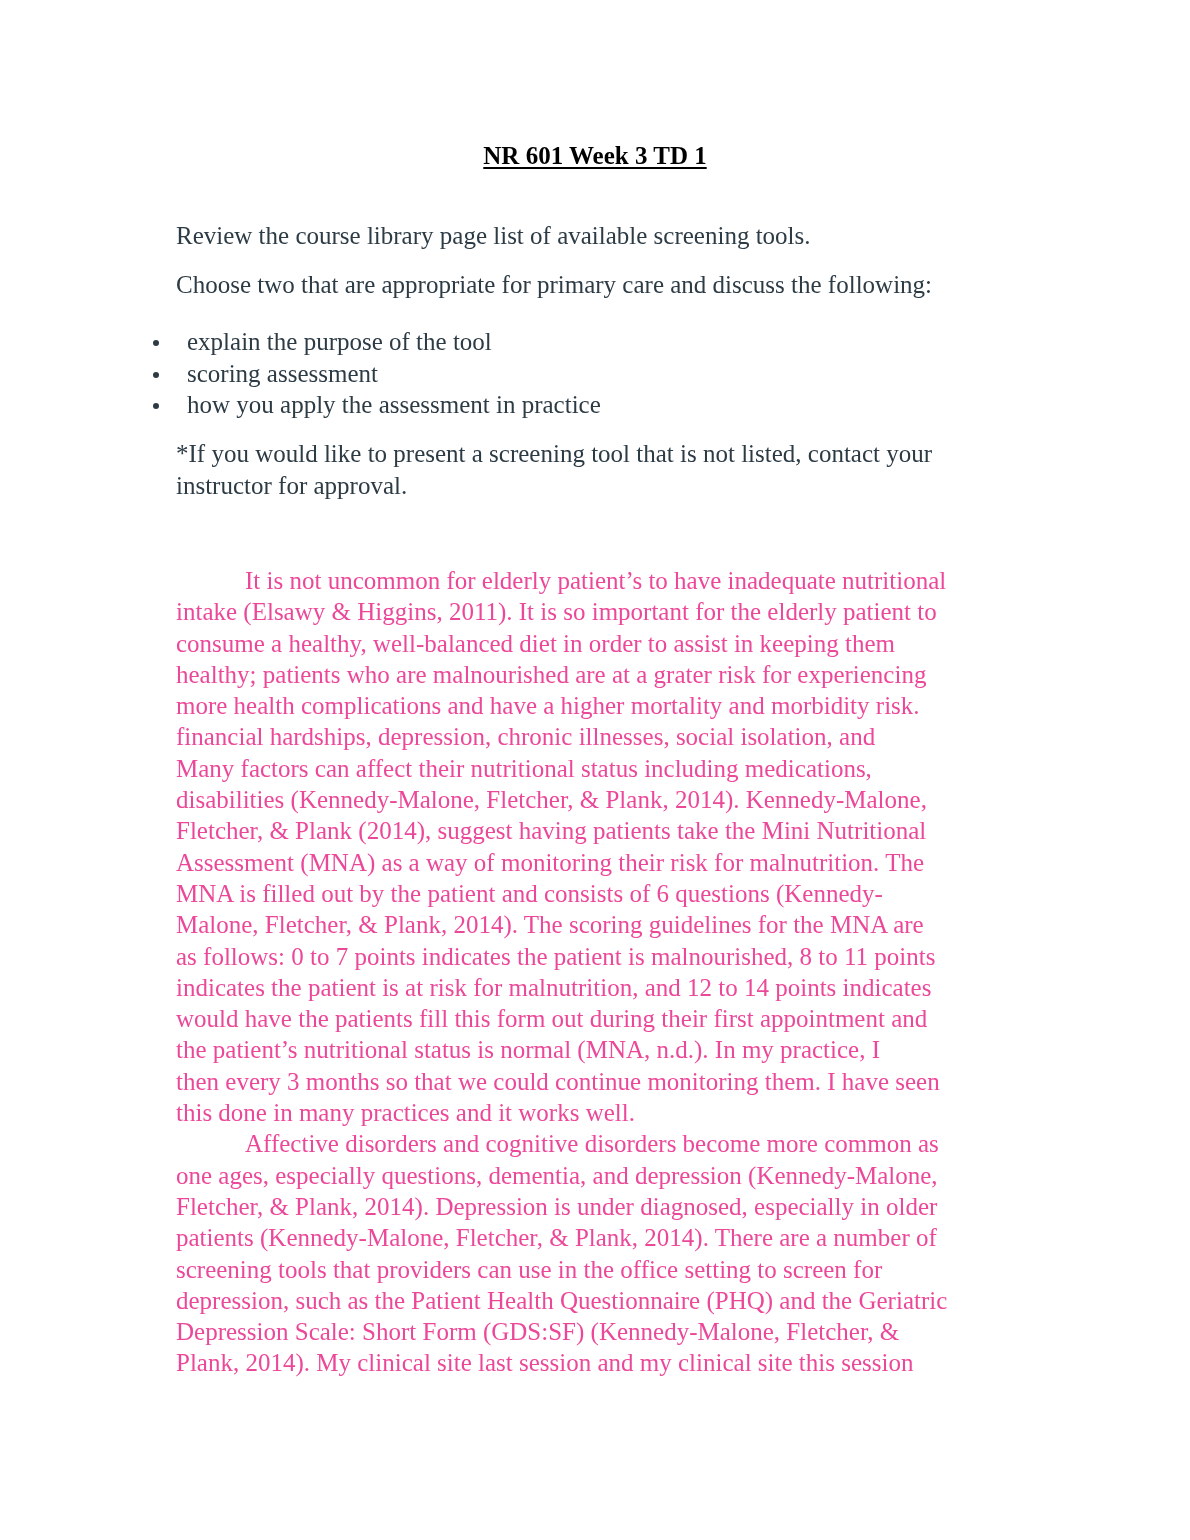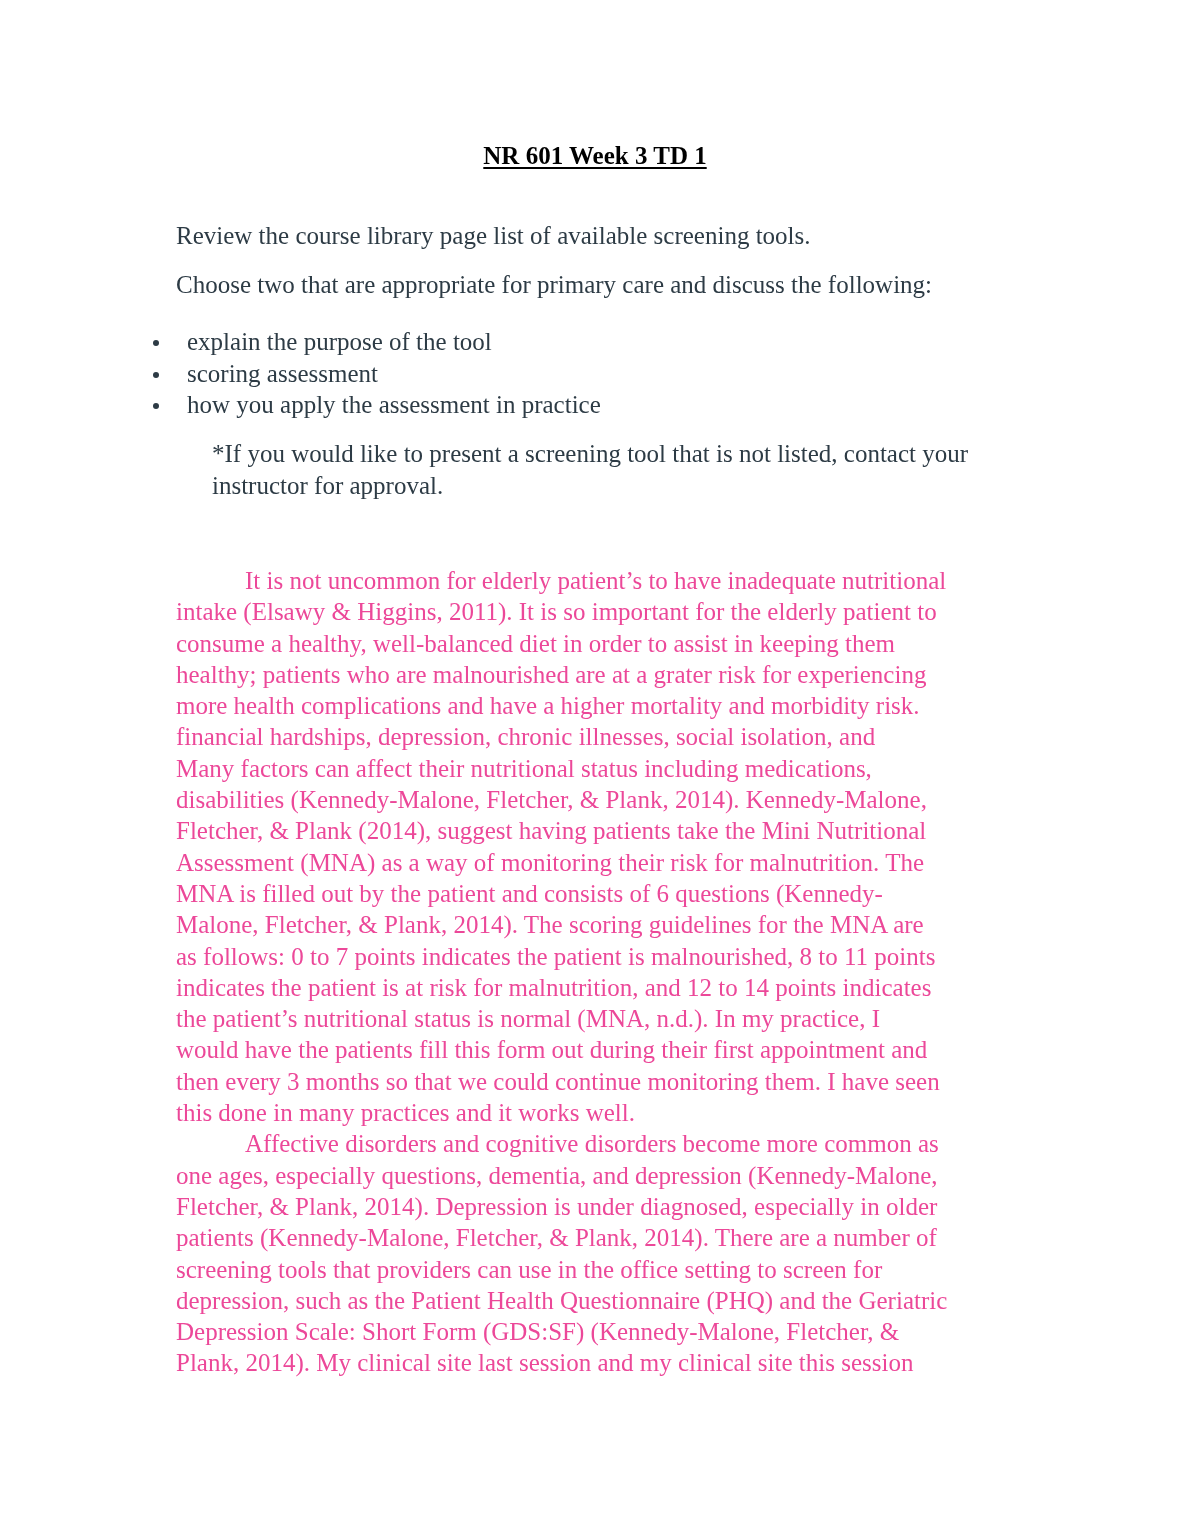--- a/index.html
+++ b/index.html
@@ -72,21 +72,20 @@
       left: 187px;
       top: 0;
       text-align: center;
     }
     .note {
       position: absolute;
       left: 176px;
       top: 438px;
       width: 860px;
       line-height: 32px;
-      margin-left: 36px;
     }
     .note .ln { display: block; white-space: nowrap; }
     .body-text {
       position: absolute;
       left: 176px;
       top: 565px;
       width: 860px;
       color: #ec4899;
       font-size: 25px;
     }
@@ -139,22 +138,22 @@
     <span class="ln">more health complications and have a higher mortality and morbidity risk.</span>
     <span class="ln">financial hardships, depression, chronic illnesses, social isolation, and</span>
     <span class="ln">Many factors can affect their nutritional status including medications,</span>
     <span class="ln">disabilities (Kennedy-Malone, Fletcher, &amp; Plank, 2014). Kennedy-Malone,</span>
     <span class="ln">Fletcher, &amp; Plank (2014), suggest having patients take the Mini Nutritional</span>
     <span class="ln">Assessment (MNA) as a way of monitoring their risk for malnutrition. The</span>
     <span class="ln">MNA is filled out by the patient and consists of 6 questions (Kennedy-</span>
     <span class="ln">Malone, Fletcher, &amp; Plank, 2014). The scoring guidelines for the MNA are</span>
     <span class="ln">as follows: 0 to 7 points indicates the patient is malnourished, 8 to 11 points</span>
     <span class="ln">indicates the patient is at risk for malnutrition, and 12 to 14 points indicates</span>
+    <span class="ln">would have the patients fill this form out during their first appointment and</span>
     <span class="ln">the patient’s nutritional status is normal (MNA, n.d.). In my practice, I</span>
-    <span class="ln">would have the patients fill this form out during their first appointment and</span>
     <span class="ln">then every 3 months so that we could continue monitoring them. I have seen</span>
     <span class="ln">this done in many practices and it works well.</span>
   </div>
   <div>
     <span class="ln indent">Affective disorders and cognitive disorders become more common as</span>
     <span class="ln">one ages, especially questions, dementia, and depression (Kennedy-Malone,</span>
     <span class="ln">Fletcher, &amp; Plank, 2014). Depression is under diagnosed, especially in older</span>
     <span class="ln">patients (Kennedy-Malone, Fletcher, &amp; Plank, 2014). There are a number of</span>
     <span class="ln">screening tools that providers can use in the office setting to screen for</span>
     <span class="ln">depression, such as the Patient Health Questionnaire (PHQ) and the Geriatric</span>

